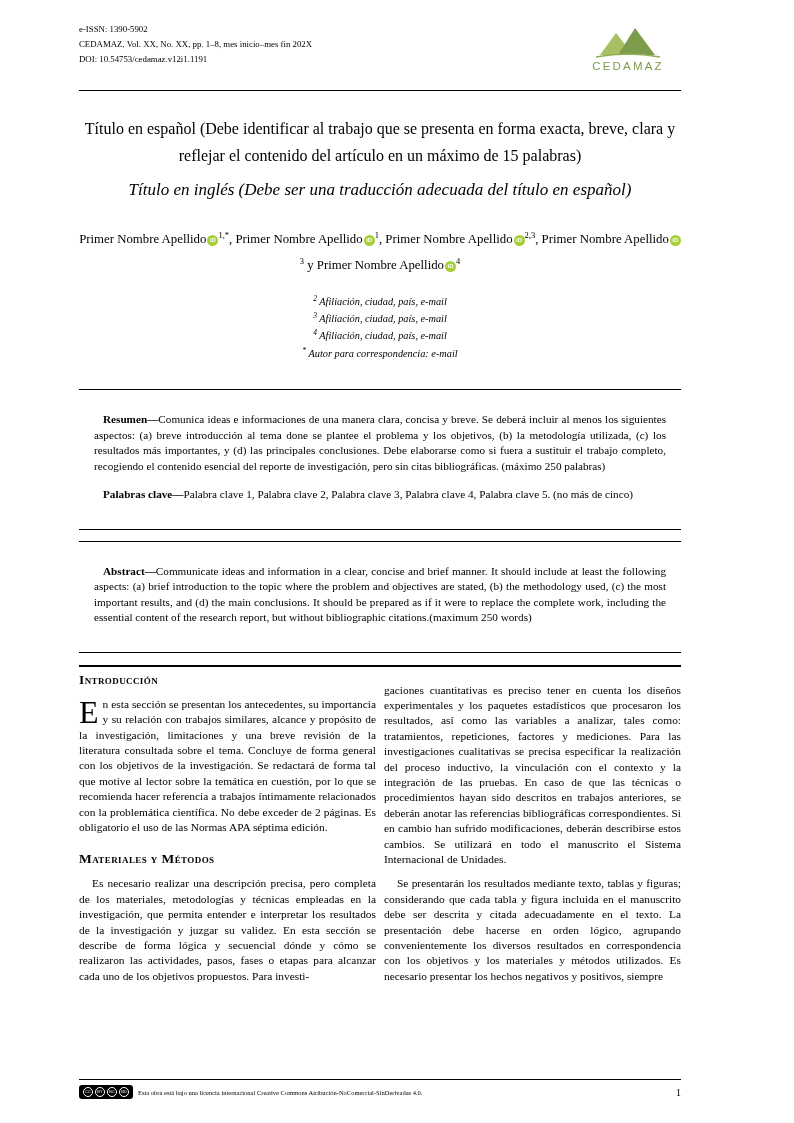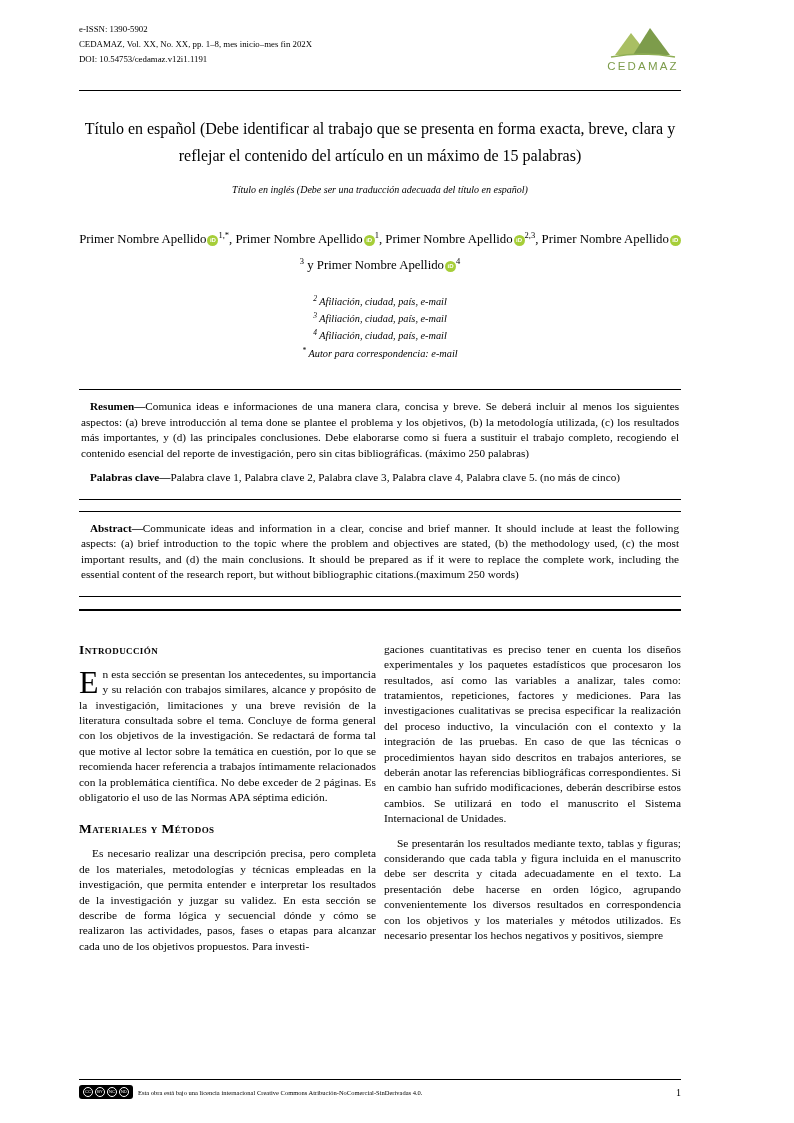--- a/index.html
+++ b/index.html
@@ -8,26 +8,26 @@
     width: 760px; height: 1123px;
     position: relative; box-sizing: border-box;
     padding: 22px 79px 0 79px;
     background: #fff; color: #000;
     font-family: "Liberation Serif", "DejaVu Serif", serif;
     overflow: hidden;
   }
   
   .top-header { display: flex; justify-content: space-between; align-items: flex-start; }
   .meta-block { font-size: 8.8px; line-height: 15px; }
-  .logo-box { text-align: center; margin-top: 2px; margin-right: 0; }
+  .logo-box { text-align: center; margin-top: 2px; margin-right: 15px; }
   .rule { border: none; border-top: 1px solid #000; margin: 0; }
   .rule-header { margin-top: 12px; }
   
   .title-es { font-weight: normal; text-align: center; font-size: 16px; line-height: 27px; margin: 24px 0 0; }
-  .title-en { font-weight: normal; text-align: center; font-style: italic; font-size: 10px; line-height: 22px; margin: 10px 0 0; }
+  .title-en { font-weight: normal; text-align: center; font-style: italic; font-size: 17px; line-height: 22px; margin: 10px 0 0; }
   
   .authors { text-align: center; font-size: 12.8px; line-height: 21px; margin: 24px auto 0; max-width: 625px; }
   .authors sup { font-size: 8.5px; }
   .orcid {
     display: inline-block; width: 11px; height: 11px; border-radius: 50%;
     background: #a6ce39; color: #fff; font-size: 6px; line-height: 11px;
     text-align: center; font-family: "Liberation Sans", sans-serif;
     vertical-align: 1px; margin: 0 0 0 1px; font-weight: bold;
   }
   
@@ -35,25 +35,25 @@
   .affiliations sup { font-size: 7.5px; font-style: italic; }
   
   .dates {
     margin-top: 24px; border-top: 1px solid #000; border-bottom: 1px solid #000;
     padding: 5px 2px; display: flex; justify-content: space-between; font-size: 10px;
   }
   
   .abstract-block { border-top: 1.6px solid #000; border-bottom: 1.6px solid #000; padding: 9px 2px 13px; }
   .block-es { margin-top: 28px; }
   .block-en { margin-top: 11px; }
-  .abstract-p { font-size: 11.2px; line-height: 15.5px; text-align: justify; margin: 0; text-indent: 9px; }
+  .abstract-p { font-size: 11.2px; line-height: 15.5px; text-align: justify; margin: 13px; text-indent: 9px; }
   .keywords-p { margin-top: 9px; }
   .pre-columns-rule { border-top: 2.5px solid #000; margin-top: 12px; }
   
-  .columns { display: flex; gap: 8px; margin-top: 31px; }
+  .columns { display: flex; gap: 8px; margin-top: 5px; align-items: flex-end; }
   .col { flex: 1; min-width: 0; }
   .section-heading {
     font-variant: small-caps; font-weight: bold; font-size: 13.5px;
     letter-spacing: 0.4px; margin: 0 0 9px 0;
   }
   .heading-later { margin-top: 16px; }
   .body-p { font-size: 11.4px; line-height: 15.4px; text-align: justify; margin: 0 0 9px; text-indent: 13px; }
   .no-indent { text-indent: 0; }
   .dropcap { float: left; font-size: 32px; line-height: 26px; padding: 2px 4px 0 0; }
   

